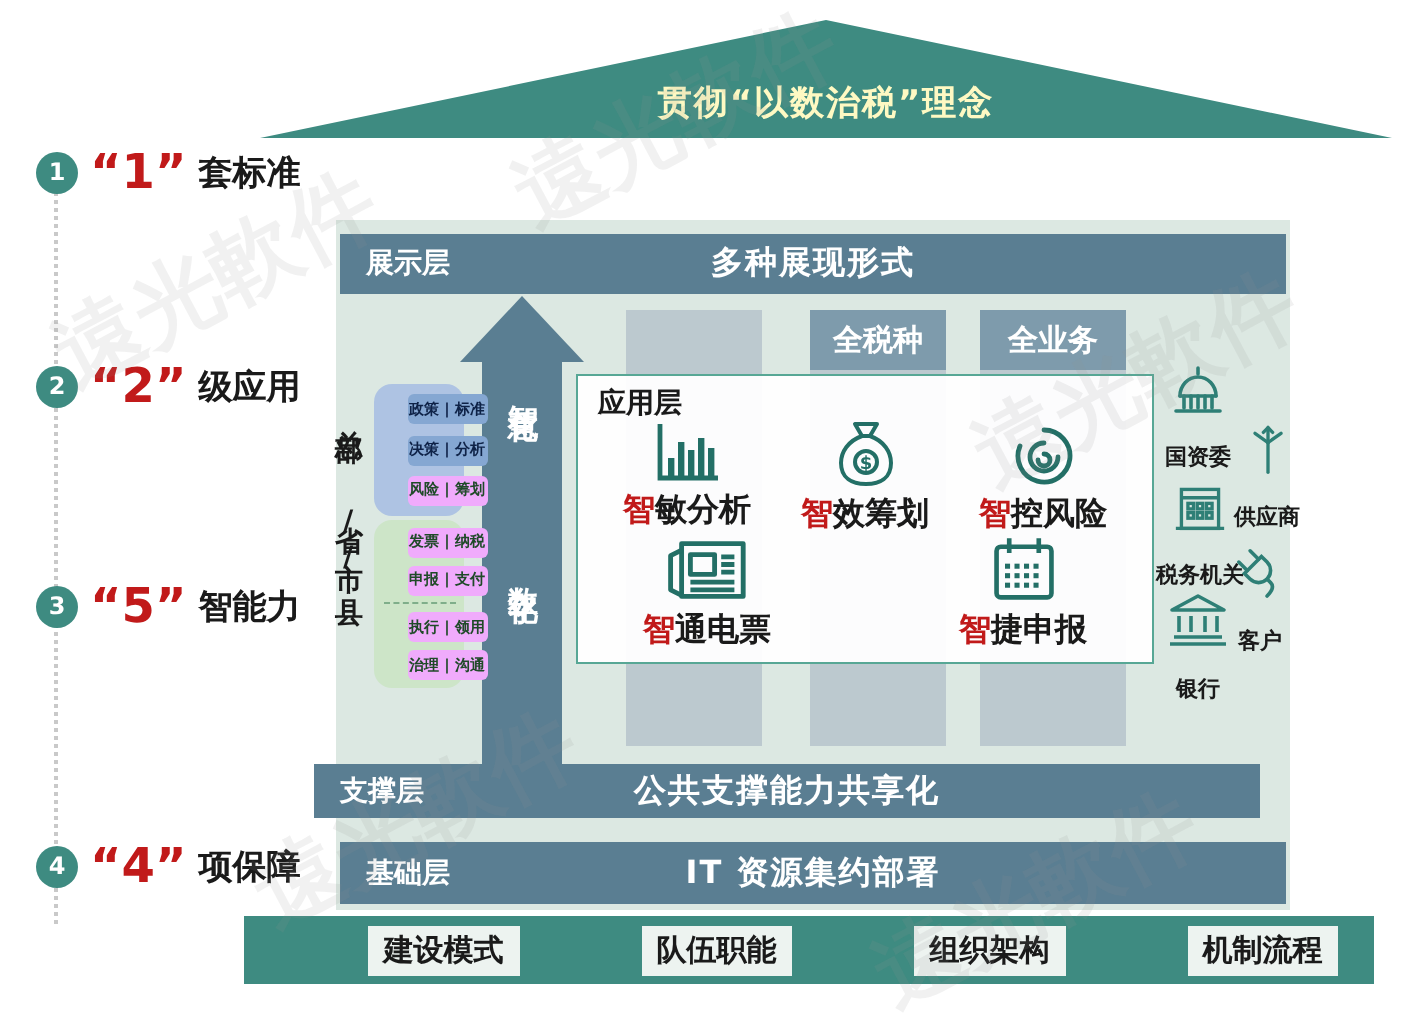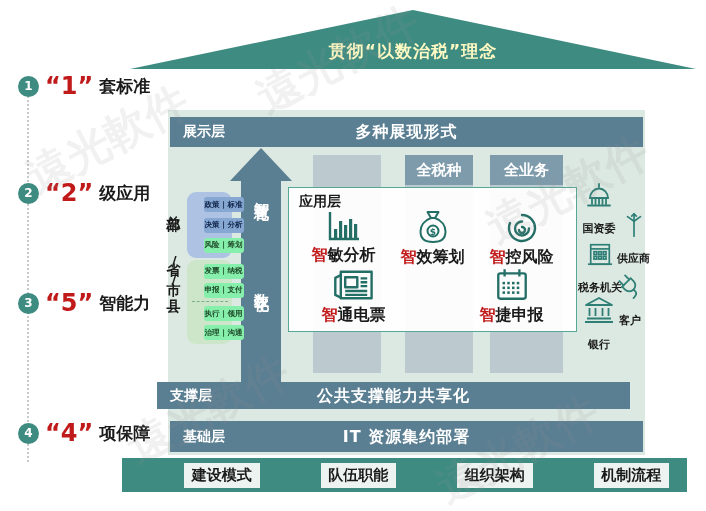--- a/index.html
+++ b/index.html
@@ -43,21 +43,21 @@
         font-size:14px;z-index:3;letter-spacing:1px;}
   .hq-box{position:absolute;left:187px;top:192px;width:45px;height:66px;background:#aec3e3;
         border-radius:9px;display:flex;flex-direction:column;align-items:center;
         justify-content:space-evenly;z-index:3;}
   .region-box{position:absolute;left:187px;top:260px;width:45px;height:84px;background:#cde5c8;
         border-radius:9px;display:flex;flex-direction:column;align-items:center;
         justify-content:space-evenly;z-index:3;}
   .chip{width:40px;height:15px;border-radius:3px;font-size:7.5px;font-weight:bold;
         display:flex;align-items:center;justify-content:center;white-space:nowrap;margin-left:28px;}
   .chip-blue{background:#85a7d2;color:#0e2247;}
-  .chip-green{background:#86efac;color:#1f4a28;}
+  .chip-green{background:#f0abfc;color:#1f4a28;}
   .chip-divider{width:36px;border-top:1px dashed #7fae8a;height:0;}
   
   .app-box{position:absolute;left:288px;top:187px;width:289px;height:145px;
         background:rgba(255,255,255,0.95);border:1.5px solid #57a795;box-sizing:border-box;z-index:4;}
   .app-label{position:absolute;left:10px;top:5px;font-size:14px;font-weight:bold;}
   .products-row1{position:absolute;left:10px;right:10px;top:21px;display:flex;justify-content:space-between;}
   .products-row2{position:absolute;left:0;right:0;top:79px;display:flex;justify-content:center;gap:68px;align-items:flex-end;}
   .product{display:flex;flex-direction:column;align-items:center;width:90px;}
   .product-name{font-size:16px;font-weight:bold;white-space:nowrap;margin-top:2px;}
   .red{color:#c11a1a;}

